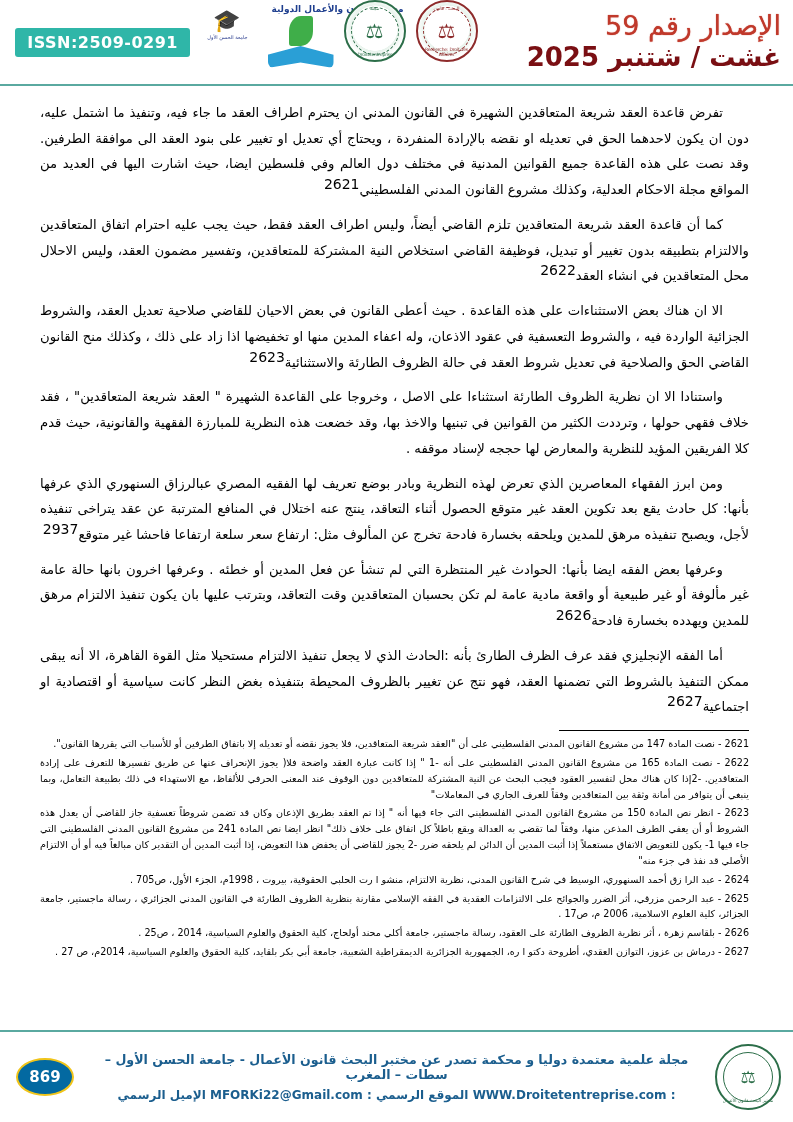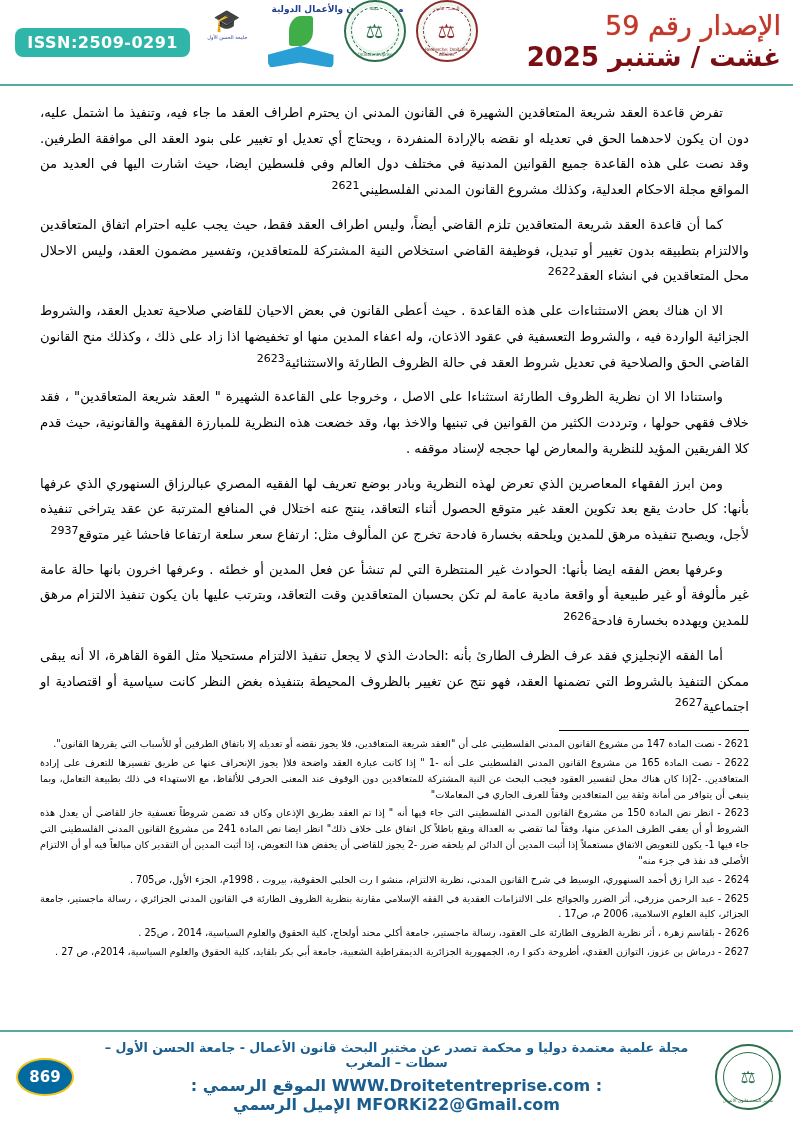--- a/index.html
+++ b/index.html
@@ -166,21 +166,21 @@
     justify-content: flex-start;
     padding-left: 10px;
   }
   .issn-badge {
     background: #2fb6a8;
     color: #ffffff;
     font-family: "DejaVu Sans", sans-serif;
     font-weight: bold;
     font-size: 16px;
     padding: 5px 12px;
-    border-radius: 8px;
+    border-radius: 3px;
     letter-spacing: 0.5px;
     white-space: nowrap;
   }
 
   
   .content {
     padding: 14px 44px 0 40px;
     direction: rtl;
     text-align: justify;
   }
@@ -196,21 +196,21 @@
   p.para {
     font-family: "DejaVu Sans", sans-serif;
     font-size: 13.2px;
     line-height: 1.95;
     margin: 0 0 9px 0;
     text-align: justify;
     text-justify: inter-word;
     text-indent: 26px;
   }
   sup.ref {
-    font-size: 11px;
+    font-size: 14px;
     vertical-align: super;
     line-height: 0;
   }
 
   
   .footnote-sep {
     width: 190px;
     height: 0;
     border-top: 1px solid #000;
     margin: 10px 44px 5px auto;
@@ -282,21 +282,21 @@
   }
   .footer-line1 {
     font-family: "DejaVu Sans", sans-serif;
     font-size: 12.6px;
     font-weight: bold;
     color: #1b5e8e;
     margin-bottom: 6px;
   }
   .footer-line2 {
     font-family: "DejaVu Sans", sans-serif;
-    font-size: 16px;
+    font-size: 12px;
     font-weight: bold;
     color: #1b5e8e;
     direction: rtl;
   }
   .footer-line2 .mail {
     color: #1b5e8e;
     direction: ltr;
     display: inline-block;
     unicode-bidi: embed;
   }

